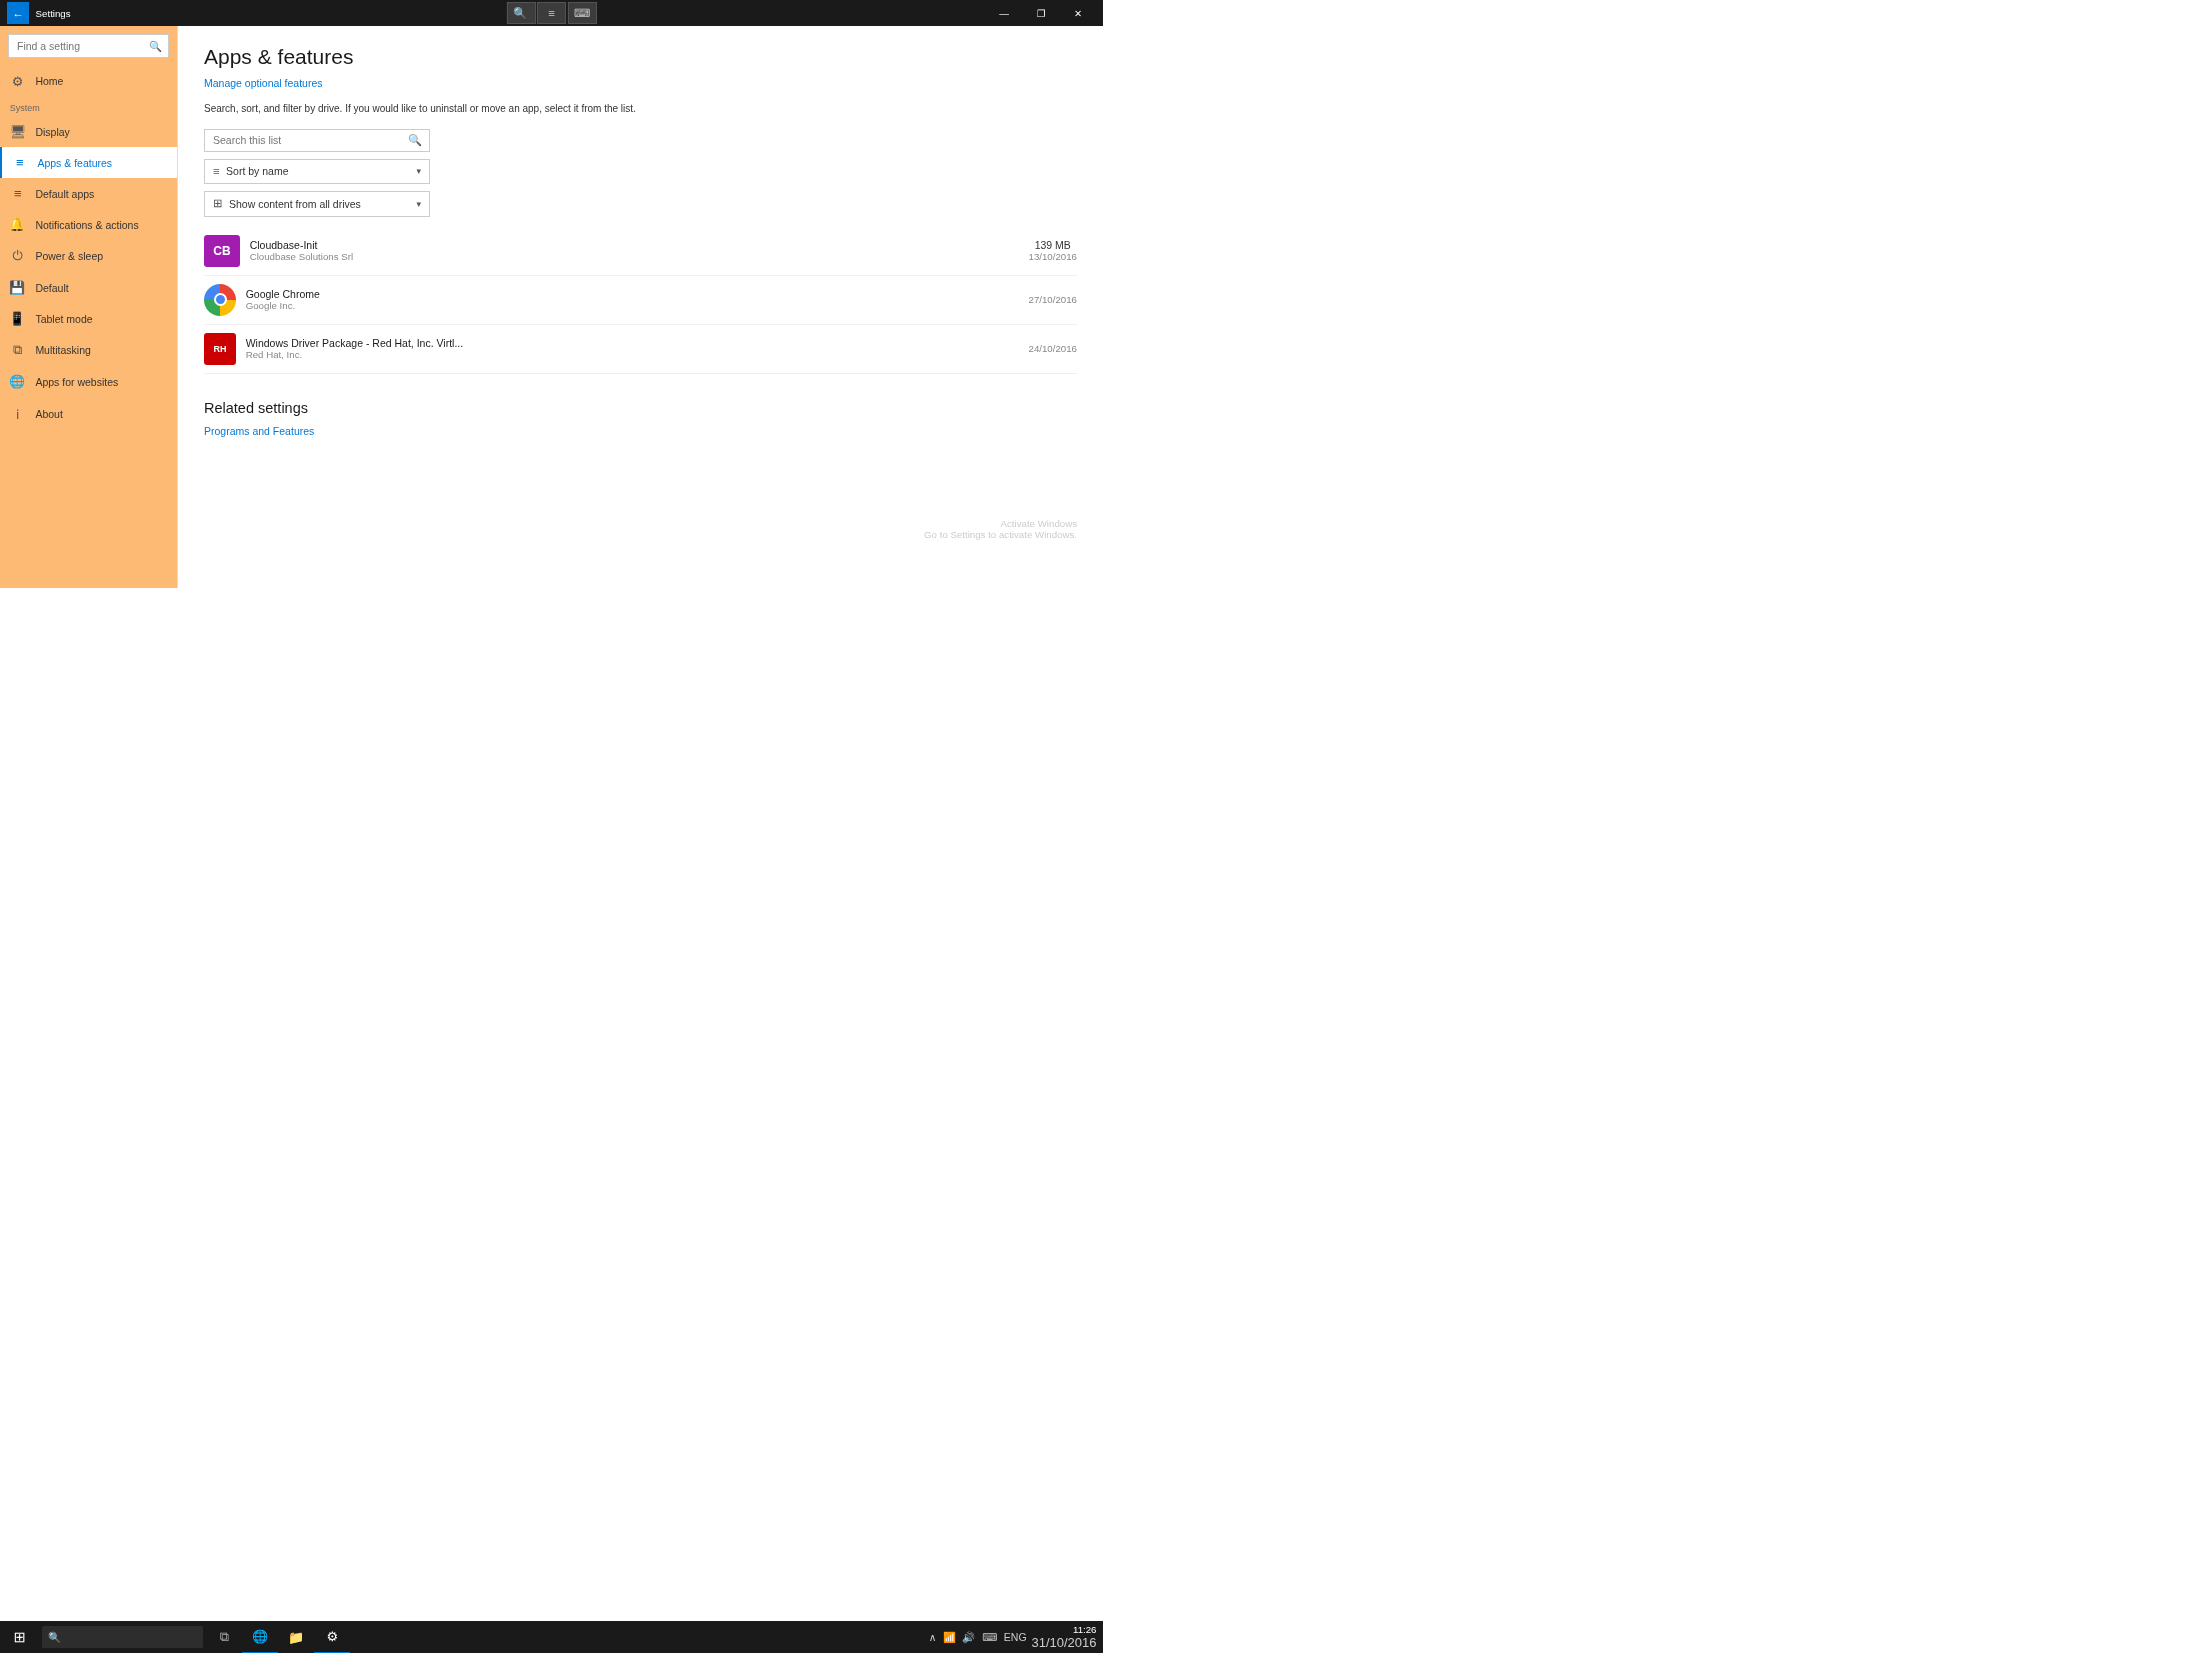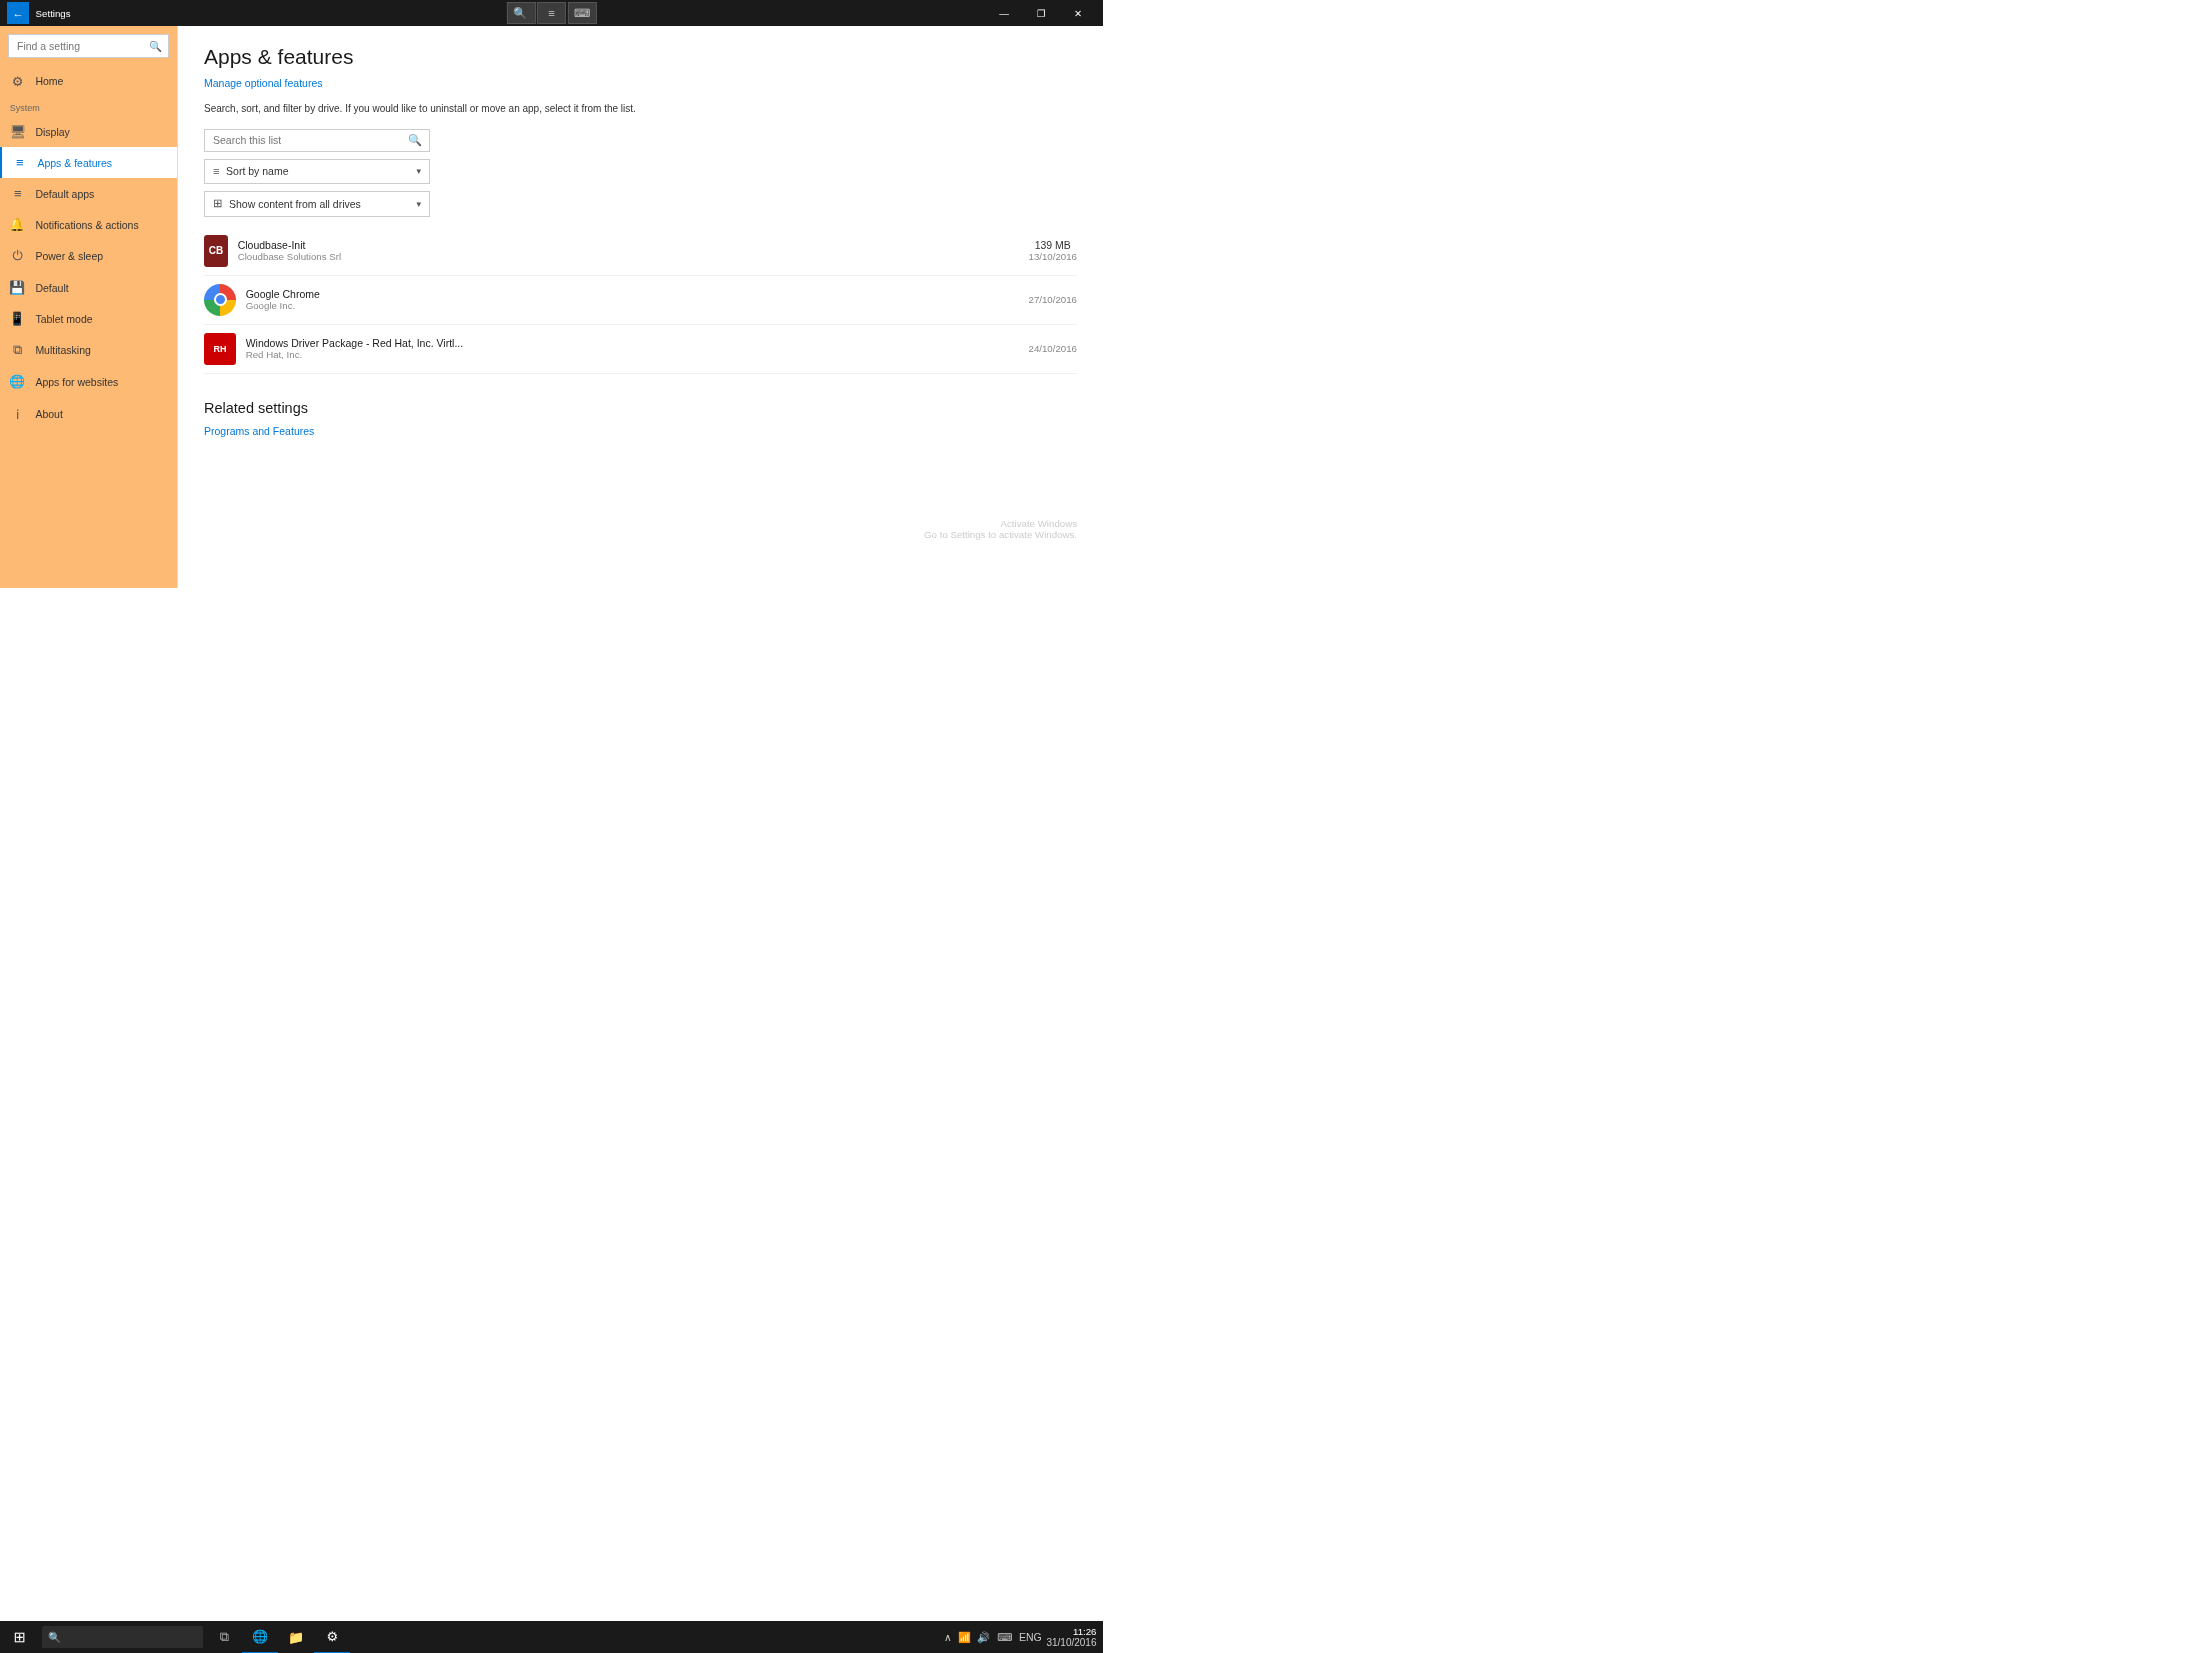--- a/index.html
+++ b/index.html
@@ -343,21 +343,21 @@
       font-size: 9px;
     }
     .taskbar-time {
       text-align: right;
     }
     .taskbar-time-main {
       font-size: 9.7px;
       color: #fff;
     }
     .taskbar-time-date {
-      font-size: 10px;
+      font-size: 13px;
       color: #ccc;
     }
     .taskbar-icons {
       display: flex;
       align-items: center;
       gap: 6.5px;
       font-size: 10.5px;
       color: #ccc;
     }
 
@@ -375,25 +375,25 @@
     .chrome-inner {
       width: 13px;
       height: 13px;
       border-radius: 50%;
       background: #4285F4;
       border: 2.4px solid #fff;
     }
 
     
     .cloudbase-icon {
-      background: #7f1d1d;
-      color: #fff;
-      font-size: 10px;
+      background: #a21caf;
+      color: #fff;
+      font-size: 12px;
       font-weight: bold;
-      width: 24px;
+      width: 36px;
       height: 32px;
       display: flex;
       align-items: center;
       justify-content: center;
       border-radius: 3.2px;
     }
 
     
     .redhat-icon {
       background: #cc0000;

